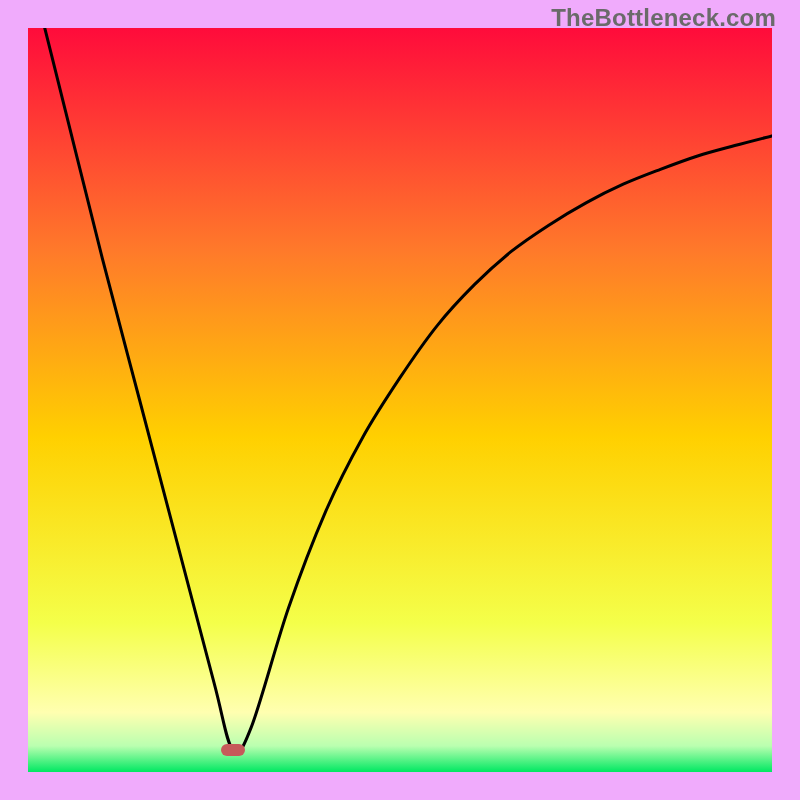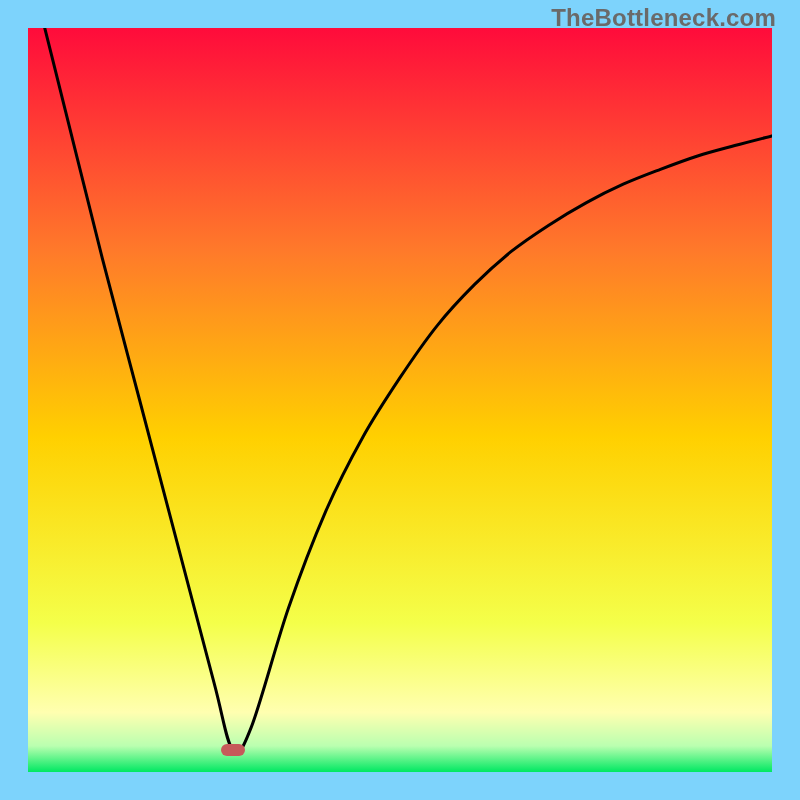--- a/index.html
+++ b/index.html
@@ -9,21 +9,21 @@
     height: 800px;
     background: #000;
     overflow: hidden;
   }
   .frame {
     position: absolute;
     left: 0;
     top: 0;
     width: 800px;
     height: 800px;
-    background: #7dd3fc;
+    background: #f0abfc;
   }
   .plot-area {
     position: absolute;
     left: 28px;
     top: 28px;
     width: 744px;
     height: 744px;
     overflow: hidden;
   }
   .watermark {

